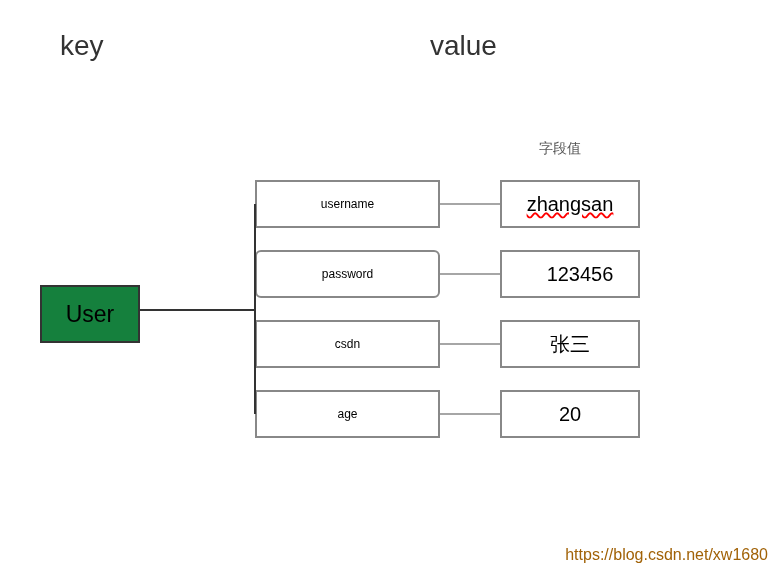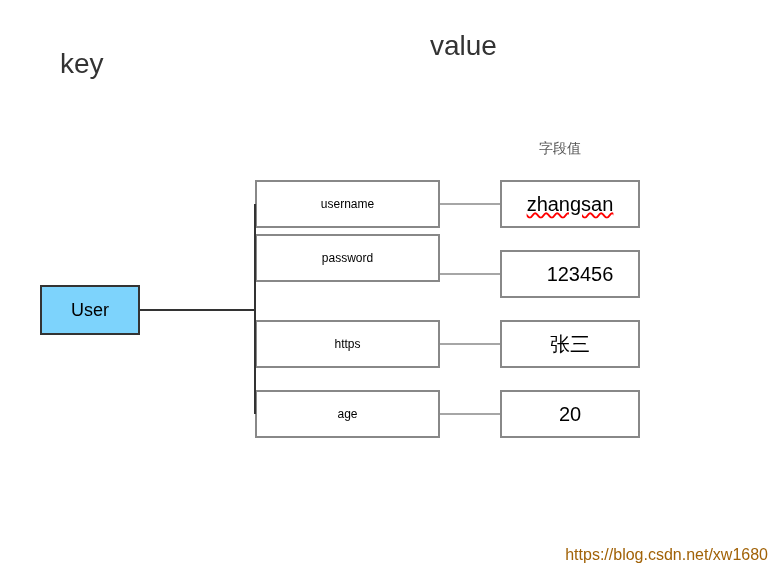--- a/index.html
+++ b/index.html
@@ -19,27 +19,27 @@
       width: 783px;
       height: 420px;
     }
 
     
     .user-box {
       position: absolute;
       left: 40px;
       top: 155px;
       width: 100px;
-      height: 50px;
+      height: 58px;
       border: 2px solid #333;
       display: flex;
       align-items: center;
       justify-content: center;
-      font-size: 18px;
-      background: #7dd3fc;
+      font-size: 23px;
+      background: #15803d;
     }
 
     
     .col-header-field {
       position: absolute;
       left: 295px;
       top: 10px;
       font-size: 17px;
       color: #555;
       width: 100px;
@@ -64,21 +64,21 @@
       height: 48px;
       border: 2px solid #888;
       display: flex;
       align-items: center;
       justify-content: center;
       font-size: 12px;
       background: #fff;
     }
 
     .field-username { top: 50px; }
-    .field-password { top: 104px; }
+    .field-password { top: 120px; border-radius: 6px; }
     .field-name    { top: 190px; }
     .field-age     { top: 260px; }
 
     
     .value-box {
       position: absolute;
       left: 500px;
       width: 140px;
       height: 48px;
       border: 2px solid #888;
@@ -115,39 +115,39 @@
       position: absolute;
       bottom: 10px;
       right: 15px;
       font-size: 16px;
       color: #a16207;
     }
   </style>
 </head>
 <body>
 
-<div style="position:absolute;top:30px;left:60px;font-size:28px;color:#333;margin-top:18px;">key</div>
+<div style="position:absolute;top:30px;left:60px;font-size:28px;color:#333;">key</div>
 <div style="position:absolute;top:30px;left:430px;font-size:28px;color:#333;">value</div>
 
 <div class="diagram-area">
 
   <div class="col-header-value">字段值</div>
 
   <div class="user-box">
     <span>User</span>
   </div>
 
   <div class="field-box field-username">
     <span>username</span>
   </div>
   <div class="field-box field-password">
     <span>password</span>
   </div>
   <div class="field-box field-name">
-    <span>https</span>
+    <span>csdn</span>
   </div>
   <div class="field-box field-age">
     <span>age</span>
   </div>
 
   <div class="value-box value-username">
     <span class="red-underline">zhangsan</span>
   </div>
   <div class="value-box value-password">
     <span>123456</span>

